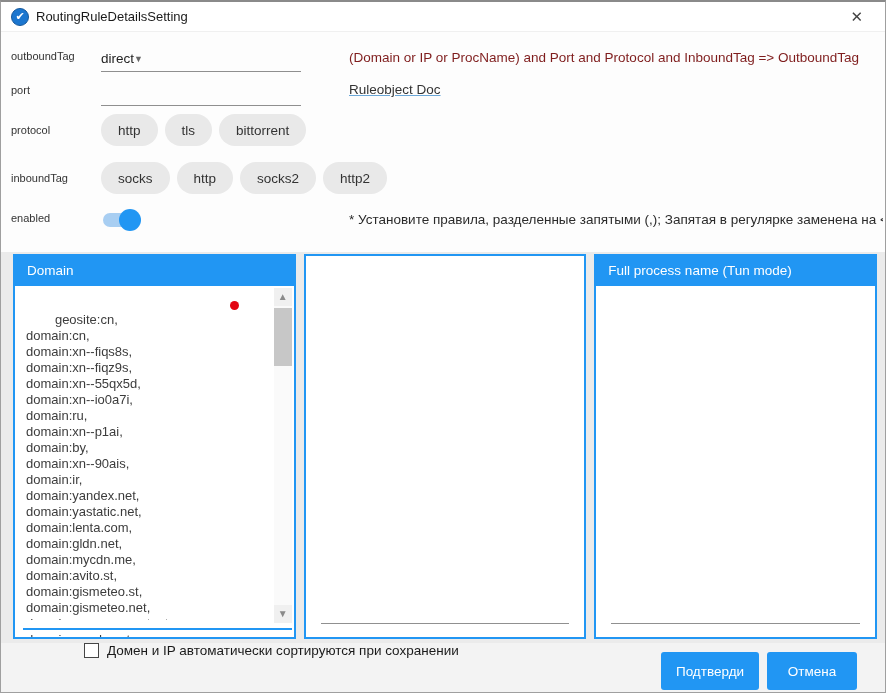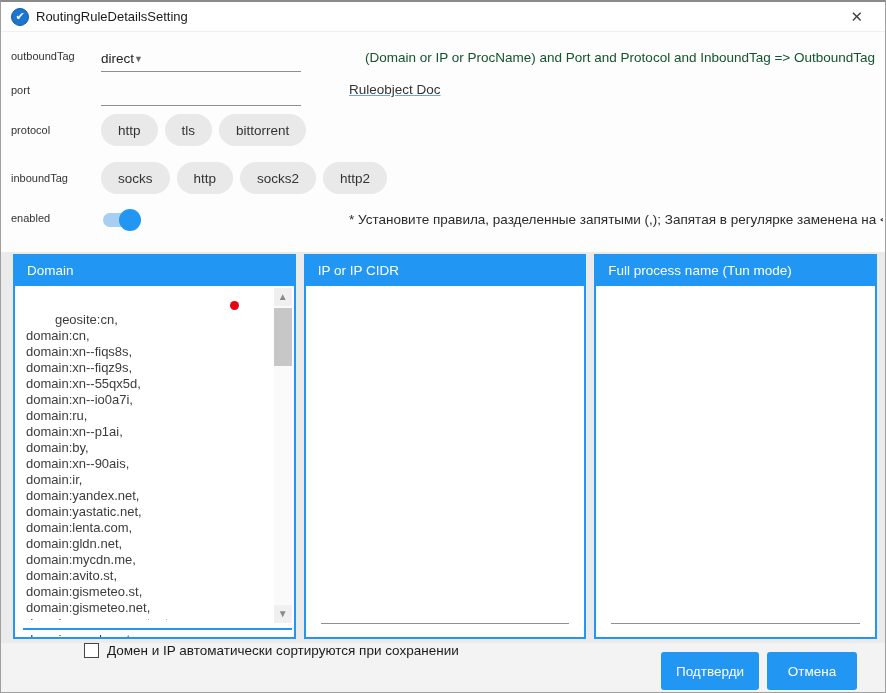--- a/index.html
+++ b/index.html
@@ -49,21 +49,21 @@
     display: flex; align-items: center; justify-content: flex-start;
     cursor: pointer;
   }
   .combo .arrow { color: #666; font-size: 9px; margin-right: 4px; }
   .underline-input {
     position: absolute; left: 100px; top: 48px; width: 200px; height: 26px;
     border: none; outline: none;
     border-bottom: 1px solid #8f8f8f;
     background: transparent; font-size: 13.5px;
   }
-  .hint { position: absolute; left: 364px; font-size: 13.5px; color: #14532d; white-space: nowrap; }
+  .hint { position: absolute; left: 348px; font-size: 13.5px; color: #7f1d1d; white-space: nowrap; }
   .doclink {
     position: absolute; left: 348px; top: 50px;
     font-size: 13.5px; color: #333; text-decoration: underline;
     text-decoration-color: #6aa7d8; cursor: pointer;
   }
   .chips { position: absolute; left: 100px; display: flex; gap: 7px; }
   .chip {
     height: 32px; padding: 0 17px; border-radius: 16px;
     background: #e9e9e9; color: #333;
     font-size: 13.5px; display: flex; align-items: center;
@@ -229,21 +229,20 @@
         <div class="focus-underline"></div>
         <div class="scrollbar">
           <div class="sb-arrow sb-up">▲</div>
           <div class="sb-thumb"></div>
           <div class="sb-arrow sb-down">▼</div>
         </div>
       </div>
     </div>
 
     <div class="panel">
-      <div class="panel-header">IP or IP CIDR</div>
       <div class="panel-body">
         <span></span>
         <div class="empty-underline"></div>
       </div>
     </div>
 
     <div class="panel">
       <div class="panel-header">Full process name (Tun mode)</div>
       <div class="panel-body">
         <span></span>

